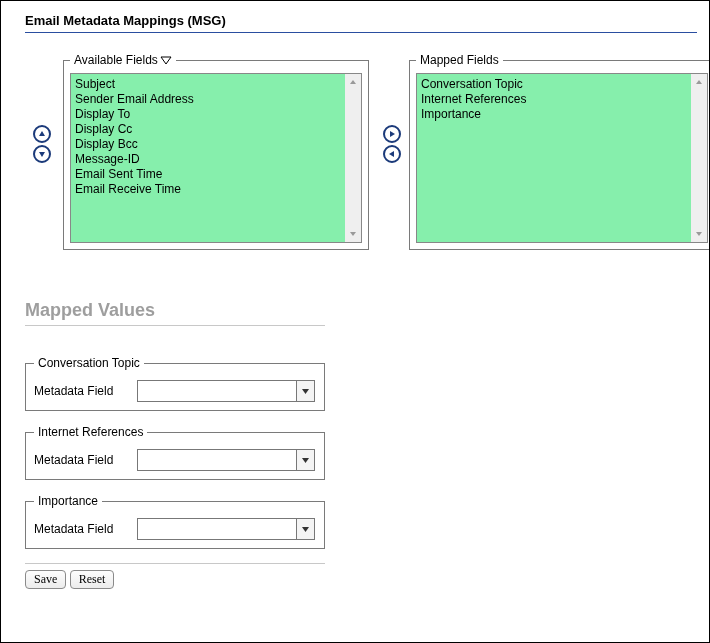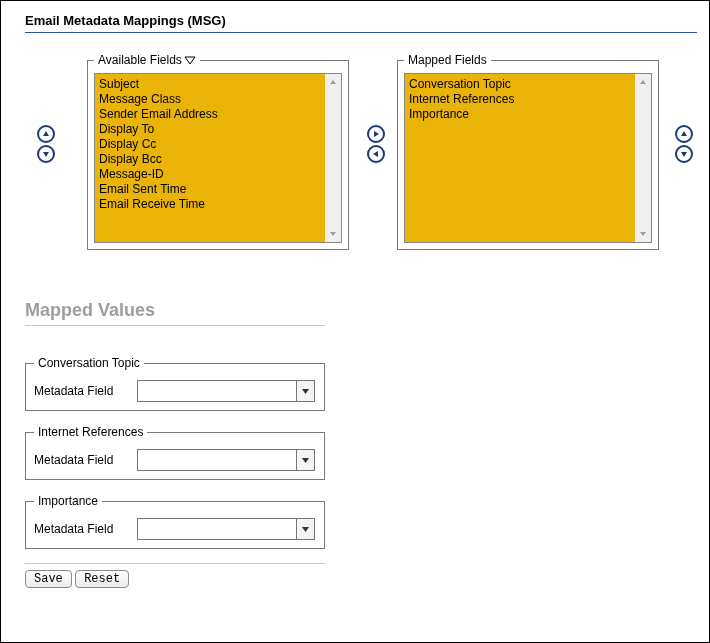--- a/index.html
+++ b/index.html
@@ -67,24 +67,24 @@
     padding: 0 4px;
     color: #000;
   }
   .legend-with-icon {
     display: inline-flex;
     align-items: center;
     gap: 2px;
   }
   .list-wrap {
     position: relative;
-    width: 248px;
+    width: 292px;
     height: 170px;
     border: 1px solid #888;
-    background: #eab308;
+    background: #86efac;
   }
   .list-inner {
     position: absolute;
     top: 0; left: 0; right: 16px; bottom: 0;
     overflow: hidden;
     padding: 3px 4px;
   }
   .list-inner div {
     line-height: 15px;
     white-space: nowrap;
@@ -162,21 +162,21 @@
   .bottom-actions {
     margin-top: 8px;
   }
   .bottom-sep {
     border: none;
     border-top: 1px solid #c8c8c8;
     margin: 0 0 6px 0;
     width: 300px;
   }
   .native-btn {
-    font-family: Liberation Mono, monospace;
+    font-family: Liberation Serif, serif;
     font-size: 12px;
     padding: 1px 8px;
     border: 1px solid #8a8a8a;
     border-radius: 4px;
     background: linear-gradient(#fdfdfd, #ececec);
     cursor: pointer;
     text-align: center;
   } 
 </style>
 </head>
@@ -195,33 +195,32 @@
             <polygon points="4,1 7,6 1,6" fill="#1b3a7a"></polygon>
           </svg>
       </button>
       <button class="arrow-btn">
         <svg width="8" height="8" viewBox="0 0 8 8">
             <polygon points="1,2 7,2 4,7" fill="#1b3a7a"></polygon>
           </svg>
       </button>
     </div>
 
-    <fieldset class="box" style="margin-left:22px;">
+    <fieldset class="box" style="margin-left:6px;">
       <legend class="legend-with-icon">
         <span>Available Fields</span>
         <span style="display:inline-flex;">
           <svg width="12" height="10" viewBox="0 0 12 10">
               <polygon points="1,2 11,2 6,9" fill="none" stroke="#000" stroke-width="1"></polygon>
             </svg>
         </span>
       </legend>
       <div class="list-wrap">
         <div class="list-inner">
           <div>Subject</div>
-          <div>Message Class</div>
           <div>Sender Email Address</div>
           <div>Display To</div>
           <div>Display Cc</div>
           <div>Display Bcc</div>
           <div>Message-ID</div>
           <div>Email Sent Time</div>
           <div>Email Receive Time</div>
         </div>
         <div class="faux-scrollbar">
           <div class="sb-btn">

